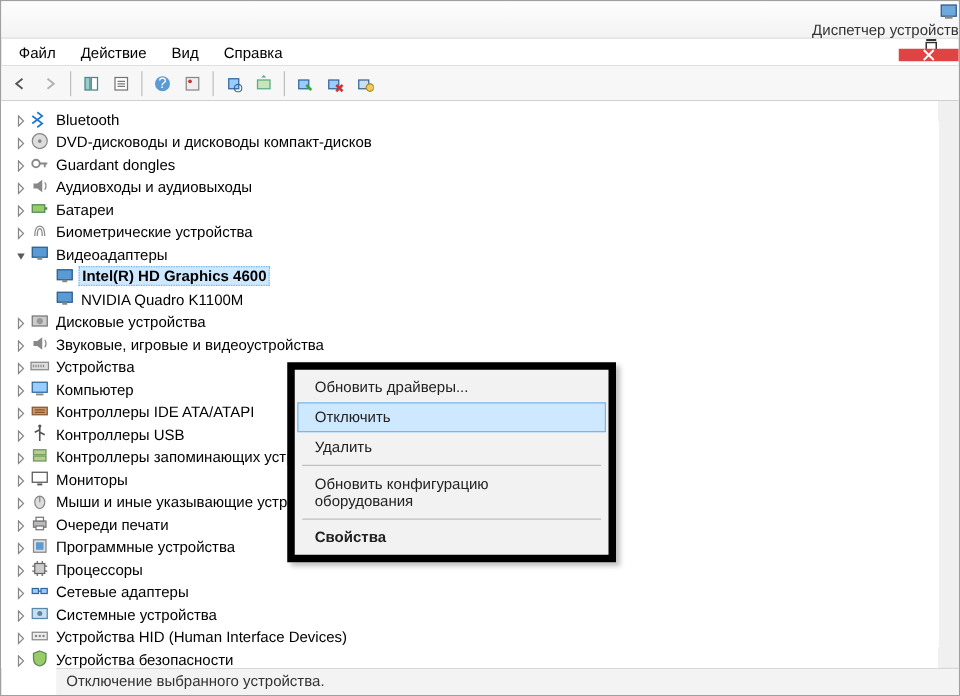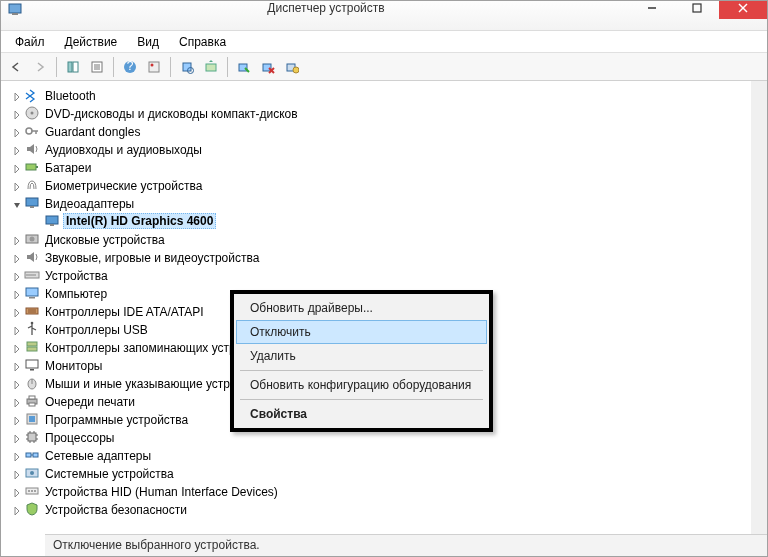--- a/index.html
+++ b/index.html
@@ -1,19 +1,19 @@
 <!DOCTYPE html>
 <html><head>
 <meta charset="utf-8">
 <style>
   * { margin:0; padding:0; box-sizing:border-box; font-family:"Segoe UI",Tahoma,sans-serif; font-size:12px; }
   body { width:768px; height:557px; background:#fff; overflow:hidden; display:flex; flex-direction:column; border:1px solid #a0a0a0; }
 
   
-  .titlebar { height:30px; background:linear-gradient(#fdfdfd,#f3f3f3); border-bottom:1px solid #dcdcdc; display:flex; align-items:flex-start; }
+  .titlebar { height:30px; background:linear-gradient(#fdfdfd,#f3f3f3); border-bottom:1px solid #dcdcdc; display:flex; align-items:flex-end;flex-direction:column; }
   .titlebar .appicon { width:16px; height:16px; margin-left:6px; }
   .titlebar .title { flex:1; text-align:center; color:#333; }
   .titlebar .wbtn { width:45px; height:22px; display:flex; align-items:center; justify-content:center; margin-top:-4px; }
   .titlebar .wbtn.close { background:#e04343; width:48px; height:22px; margin-right:0; }
   .titlebar .wbtn svg { display:block; }
 
   
   .menubar { height:22px; display:flex; align-items:center; padding:0 6px; gap:4px; border-bottom:1px solid #e0e0e0; }
   .menubar .mitem { padding:2px 8px; }
 
@@ -30,21 +30,21 @@
   .nicon { width:16px; height:16px; margin:0 3px 0 1px; flex-shrink:0; }
   .nlabel { padding:0 2px; }
   .node.sel .nlabel { background:#cde8ff; border:1px dotted #75b6ed; padding:0 2px;font-weight:bold; }
   .kids { margin-left:20px; }
 
   
   .sb-up,.sb-down { position:absolute; right:-16px; width:16px; height:16px; background:#e0e0e0; display:flex; align-items:center; justify-content:center; }
   .sb-up { top:0; } .sb-down { bottom:0; }
 
   
-  .ctxmenu { position:absolute; left:229px; top:209px; width:263px; background:#f2f2f2; border:4px solid #000000; box-shadow:3px 3px 4px rgba(0,0,0,.25); padding:2px; }
+  .ctxmenu { position:absolute; left:229px; top:209px; width:263px; background:#f2f2f2; border:6px solid #000000; box-shadow:3px 3px 4px rgba(0,0,0,.25); padding:2px; }
   .ctxmenu .citem { padding:5px 14px; color:#222; }
   .ctxmenu .citem.hov { background:#cde8ff; border:1px solid #7ab8e8; padding:4px 13px; }
   .ctxmenu .citem.bold { font-weight:bold; }
   .ctxmenu .csep { height:1px; background:#c0c0c0; margin:2px 4px; }
 
   
   .statusbar { height:22px; border-top:1px solid #d0d0d0; background:#f3f3f3; padding:3px 8px; color:#333;margin-left:44px; }
 </style>
 </head>
 <body>
@@ -243,20 +243,28 @@
         <span class="nlabel">Видеоадаптеры</span>
       </div>
       <div class="kids">
         <div class="node sel">
           <span class="arr"></span>
           <span class="nicon"><svg width="16" height="16">
               <rect x="2" y="3" width="12" height="8" fill="#5a9bd5" stroke="#2a5a8a"></rect>
               <rect x="6" y="11" width="4" height="2" fill="#888"></rect>
             </svg></span>
           <span class="nlabel">Intel(R) HD Graphics 4600</span>
+        </div>
+        <div class="node">
+          <span class="arr"></span>
+          <span class="nicon"><svg width="16" height="16">
+              <rect x="2" y="3" width="12" height="8" fill="#5a9bd5" stroke="#2a5a8a"></rect>
+              <rect x="6" y="11" width="4" height="2" fill="#888"></rect>
+            </svg></span>
+          <span class="nlabel">NVIDIA Quadro K1100M</span>
         </div>
       </div>
       <div class="node">
         <span class="arr">
           <svg width="10" height="10">
             <path d="M3 1 L7 5 L3 9 Z" fill="none" stroke="#888"></path>
           </svg>
         </span>
         <span class="nicon"><svg width="16" height="16">
             <rect x="2" y="4" width="12" height="8" fill="#ccc" stroke="#777"></rect>

